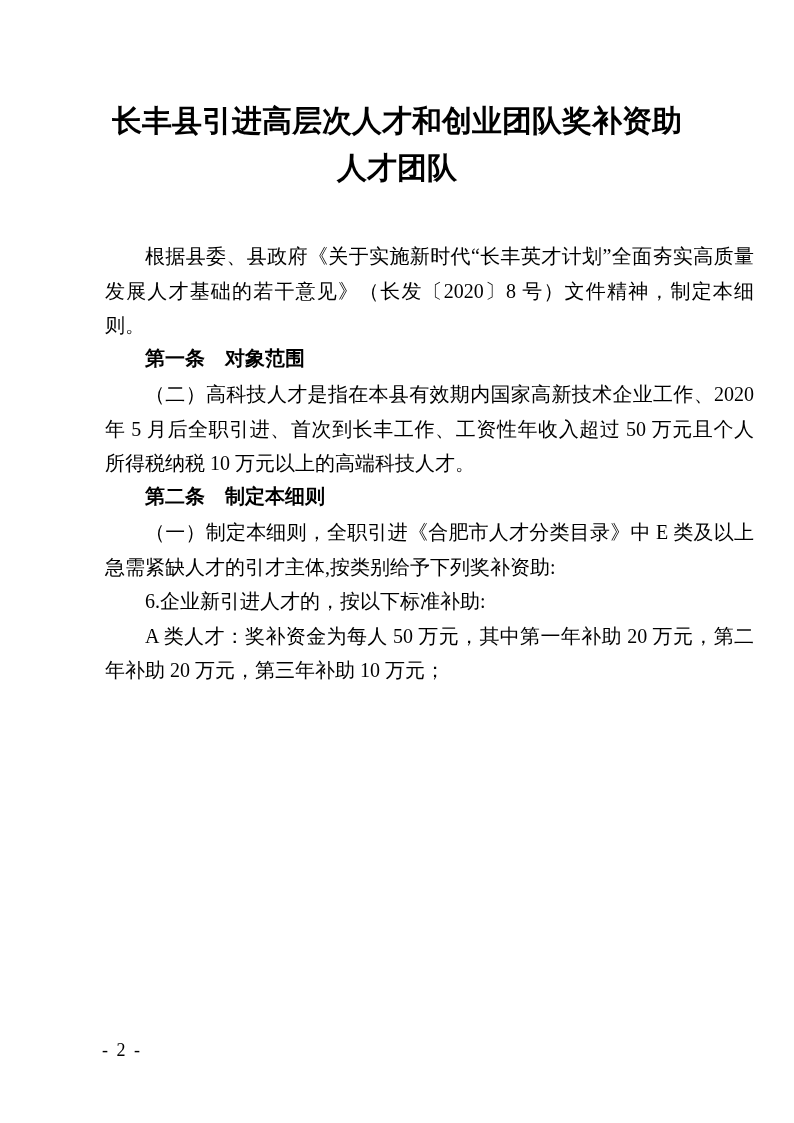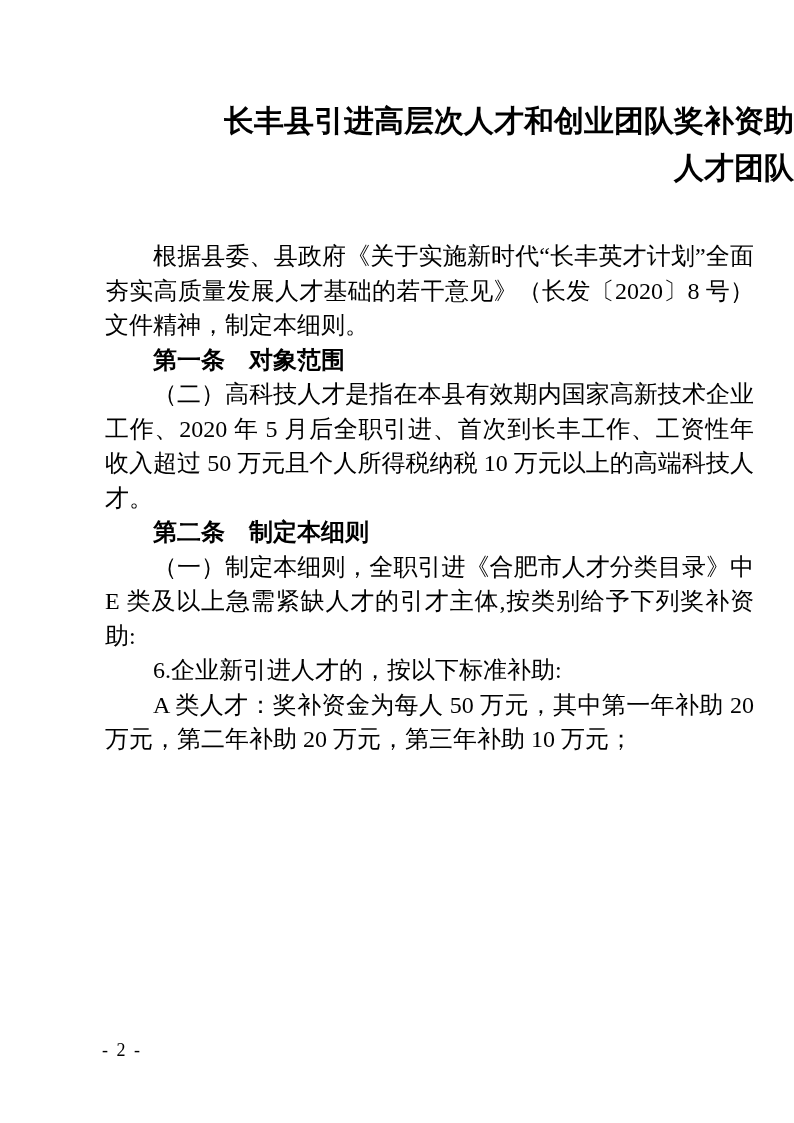--- a/index.html
+++ b/index.html
@@ -13,43 +13,43 @@
     height: 1123px;
     margin: 0 auto;
     background: #ffffff;
     color: #000000;
     font-family: "Liberation Serif", "DejaVu Serif", serif;
     overflow: hidden;
   }
   .doc-title {
     margin: 0;
     padding-top: 97px;
-    text-align: right;
+    text-align: center;
     font-size: 30px;
     font-weight: bold;
     line-height: 47px;
     font-family: "Liberation Serif", "DejaVu Serif", serif;
   }
   .doc-title .title-line {
     display: block;
   }
   .content {
     margin: 48px 40px 0 105px;
-    font-size: 24px;
+    font-size: 20px;
     line-height: 34.5px;
     text-align: justify;
     text-justify: inter-character;
   }
   .content p {
     margin: 0;
     padding: 0;
     text-indent: 2em;
   }
   .content p.heading {
-    font-family: Liberation Serif, serif;
+    font-family: Liberation Mono, monospace;
     font-weight: bold;
   }
   .page-number {
     position: absolute;
     left: 102px;
     top: 1040px;
     font-size: 18px;
     letter-spacing: 2px;
     font-family: "Liberation Serif", "DejaVu Serif", serif;
   }

